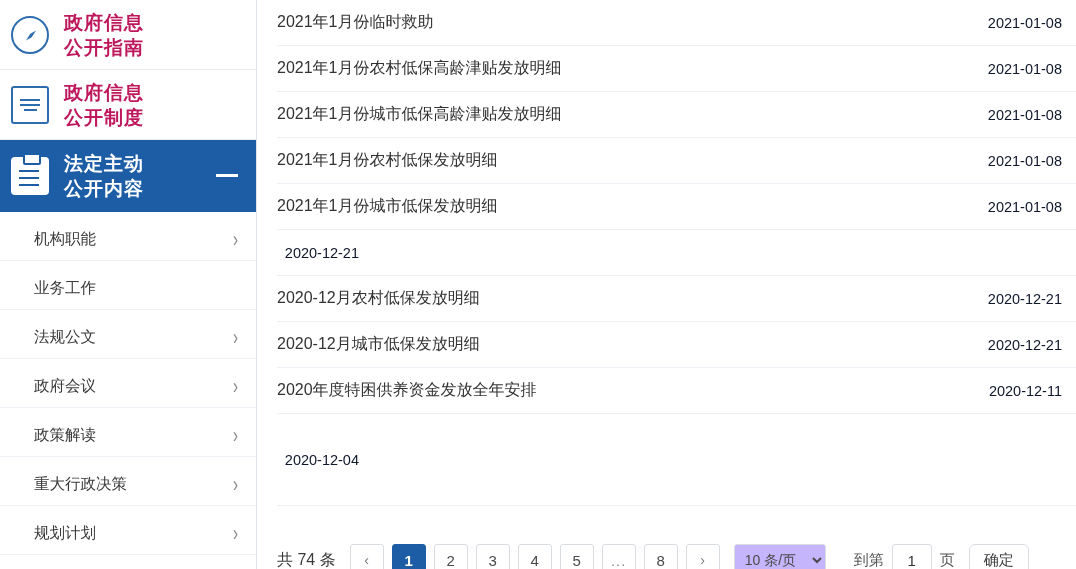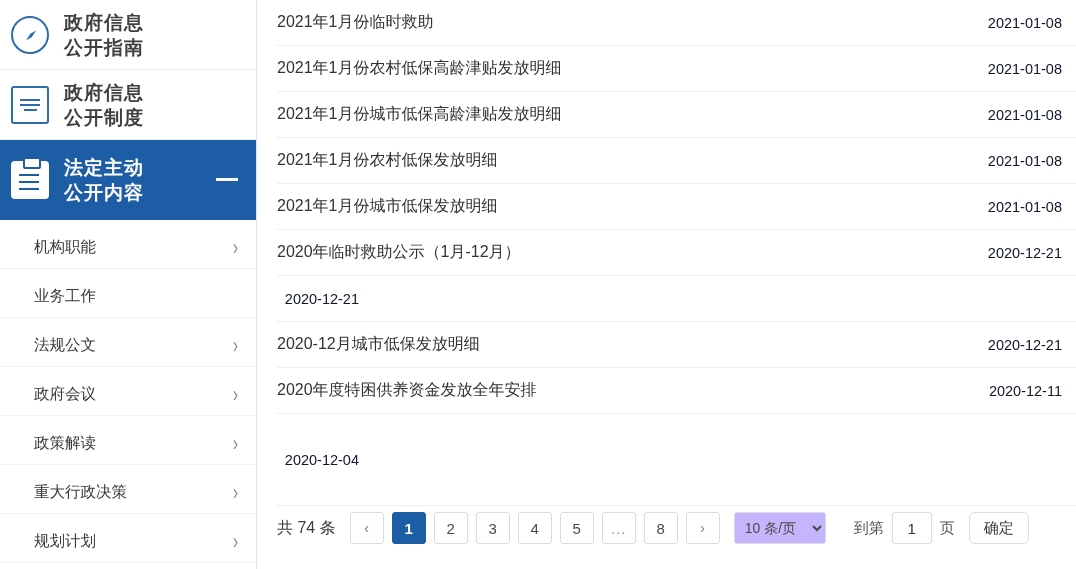--- a/index.html
+++ b/index.html
@@ -35,21 +35,21 @@
     background: #ffffff;
   }
   .side-card .ic {
     width: 44px; height: 44px;
     min-width: 44px;
     border-radius: 3px;
     display: flex; align-items: center; justify-content: center;
     margin-right: 12px;
   }
   .side-card .txt {
-    color: #404040;
+    color: #be185d;
     font-size: 19px;
     line-height: 25px;
     font-weight: bold;
     letter-spacing: 1px;
   }
   .ic-compass {
     border: 2px solid #2f6cae;
     border-radius: 50%;
     width: 38px; height: 38px;
     position: relative;
@@ -75,21 +75,21 @@
   .ic-doc i {
     display: block;
     width: 20px; height: 2px;
     background: #2f6cae;
   }
   .ic-doc i.short { width: 13px; }
 
   .side-card.active {
     background: #1d5da6;
     border-bottom: 1px solid #1d5da6;
-    height: 80px;
+    height: 72px;
   }
   .side-card.active .txt { color: #ffffff; }
   .ic-clip {
     width: 38px; height: 38px;
     background: #ffffff;
     border-radius: 4px;
     position: relative;
   }
   .ic-clip::before {
     content: "";
@@ -143,20 +143,21 @@
   }
 
   
   .content {
     flex: 1;
     height: 407px;
     position: relative;
     padding-left: 20px;
     display: flex;
     flex-direction: column;
+    gap: 32px;
   }
   .list {
     padding-top: 0px;
   }
   .row {
     display: flex;
     align-items: center;
     height: 46px;
     border-bottom: 1px solid #eceff3;
     font-size: 16px;
@@ -347,24 +348,24 @@
       </div>
       <div class="row">
         <span class="title">2021年1月份农村低保发放明细</span>
         <span class="date">2021-01-08</span>
       </div>
       <div class="row">
         <span class="title">2021年1月份城市低保发放明细</span>
         <span class="date">2021-01-08</span>
       </div>
       <div class="row">
-        <span class="title">2020年临时救助公示（1月-12月）</span>
         <span class="date">2020-12-21</span>
       </div>
       <div class="row">
+        <span class="title">2020-12月农村低保发放明细</span>
         <span class="date">2020-12-21</span>
       </div>
       <div class="row">
         <span class="title">2020-12月城市低保发放明细</span>
         <span class="date">2020-12-21</span>
       </div>
       <div class="row">
         <span class="title">2020年度特困供养资金发放全年安排</span>
         <span class="date">2020-12-11</span>
       </div>

